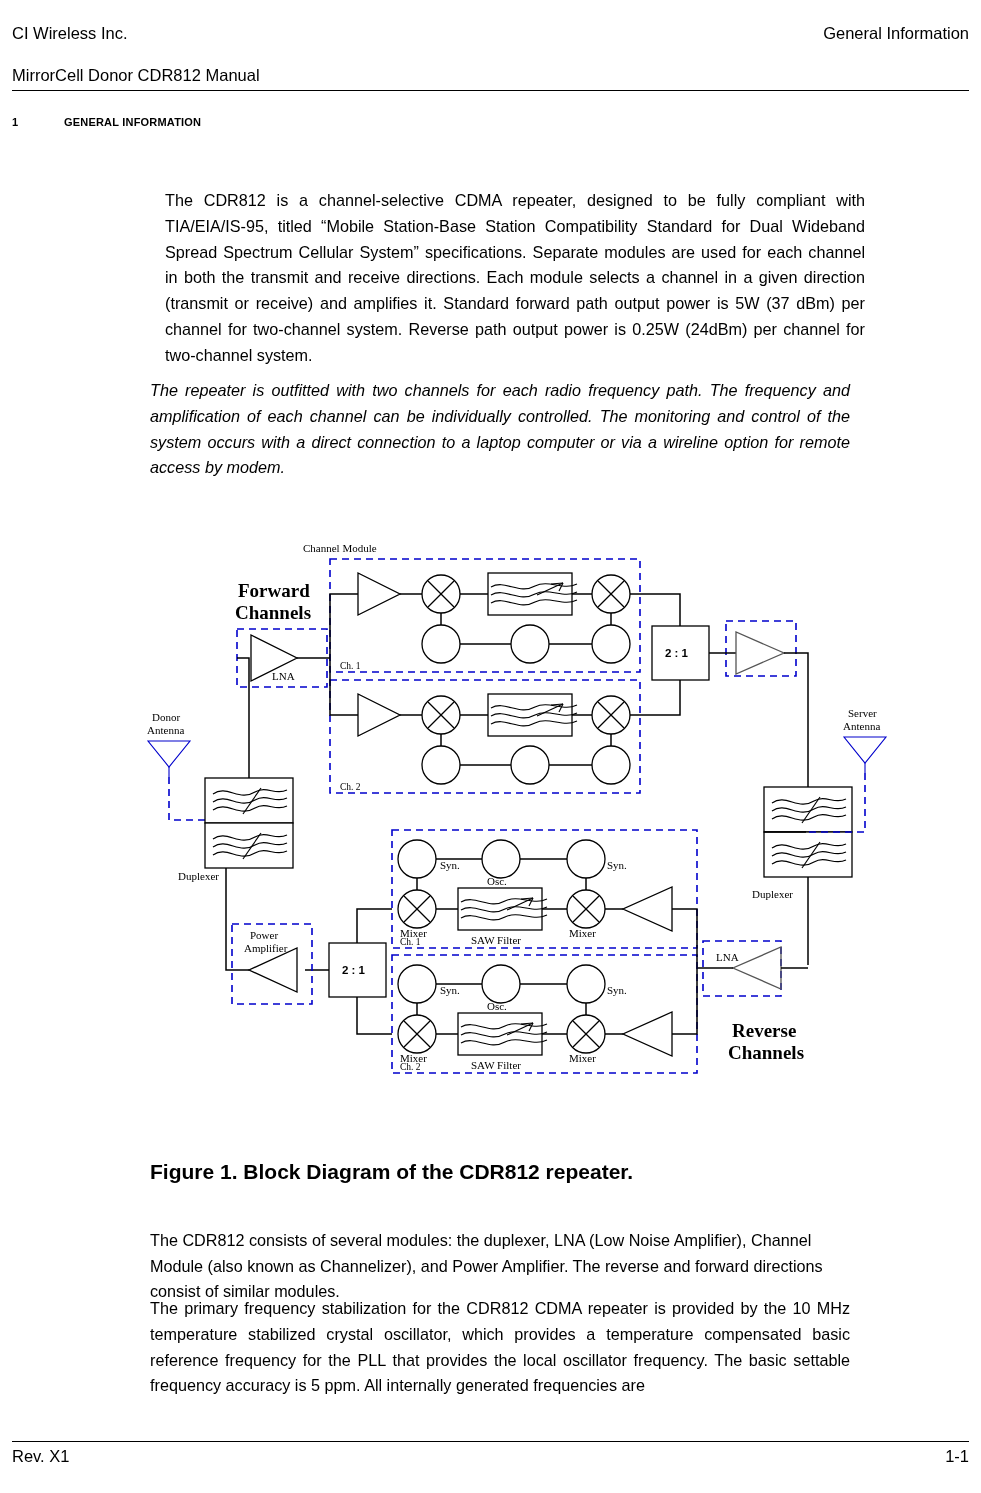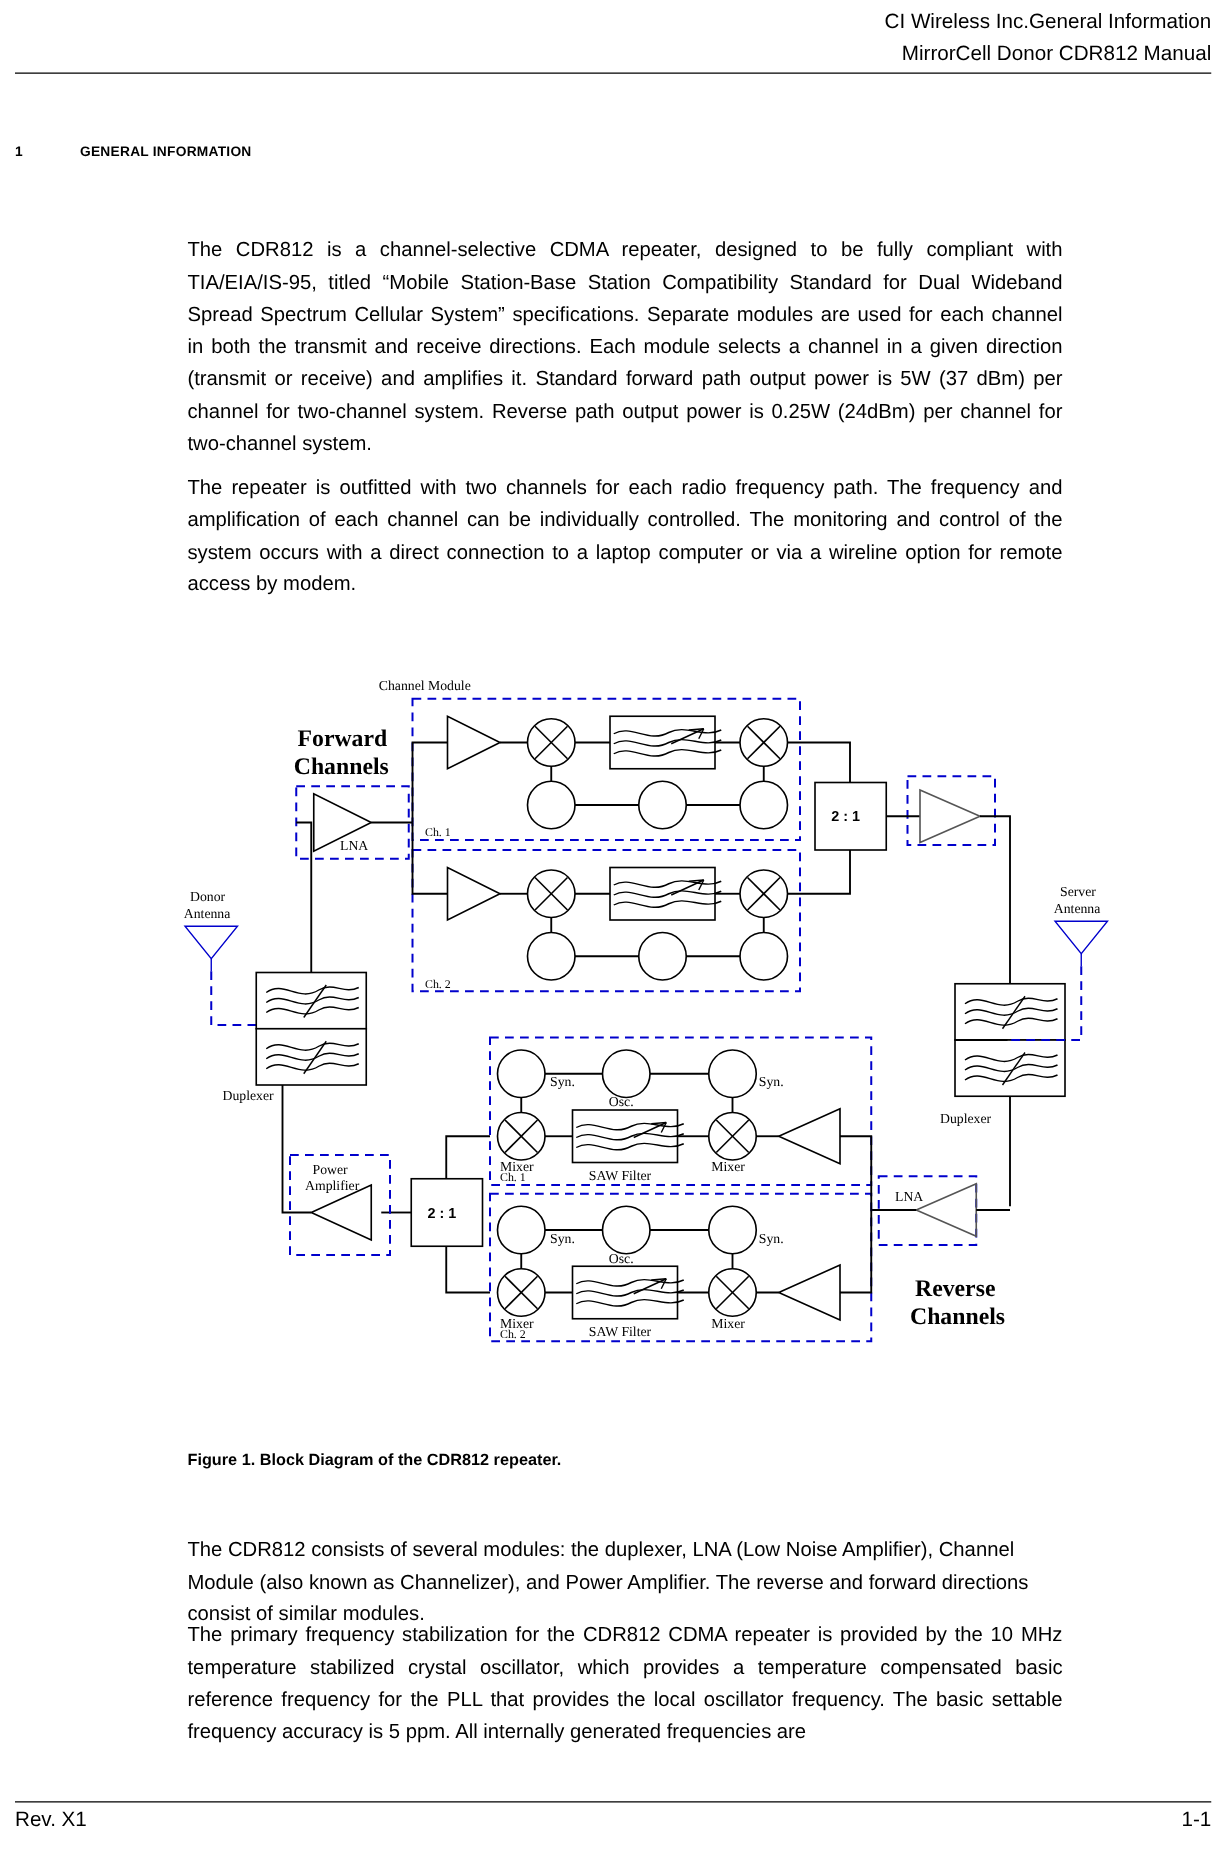--- a/index.html
+++ b/index.html
@@ -21,24 +21,25 @@
 
   
   .page-header {
     position: absolute;
     left: 12px;
     top: 4px;
     width: 957px;
   }
   .hdr-row {
     display: flex;
-    justify-content: flex-end;
+    justify-content: space-between;
     align-items: baseline;
     font-size: 16.5px;
     line-height: 26px;
+    margin-top: 16px;
   }
   .hdr-left { text-align: left; }
   .hdr-right { text-align: right; }
   .hdr-rule {
     border-bottom: 1.6px solid #000;
     margin-top: 2px;
   }
 
   
   .section-title {
@@ -53,29 +54,29 @@
 
   
   .body-block {
     position: absolute;
     left: 150px;
     width: 700px;
     font-size: 16.2px;
     line-height: 25.8px;
     text-align: justify;
   }
-  .p1 { top: 188px; }
-  .p2 { top: 378px; }
+  .p1 { top: 188px; margin-left: 15px; }
+  .p2 { top: 378px; font-style: italic; }
   .p3 { top: 1228px; text-align: left; line-height: 25.5px; }
   .p4 { top: 1296px; }
   .fig-caption {
     position: absolute;
     left: 150px;
     top: 1160px;
-    font-size: 13px;
+    font-size: 21px;
     font-weight: bold;
   }
 
   
   .footer-rule {
     position: absolute;
     left: 12px;
     top: 1441px;
     width: 957px;
     border-bottom: 1.6px solid #000;

